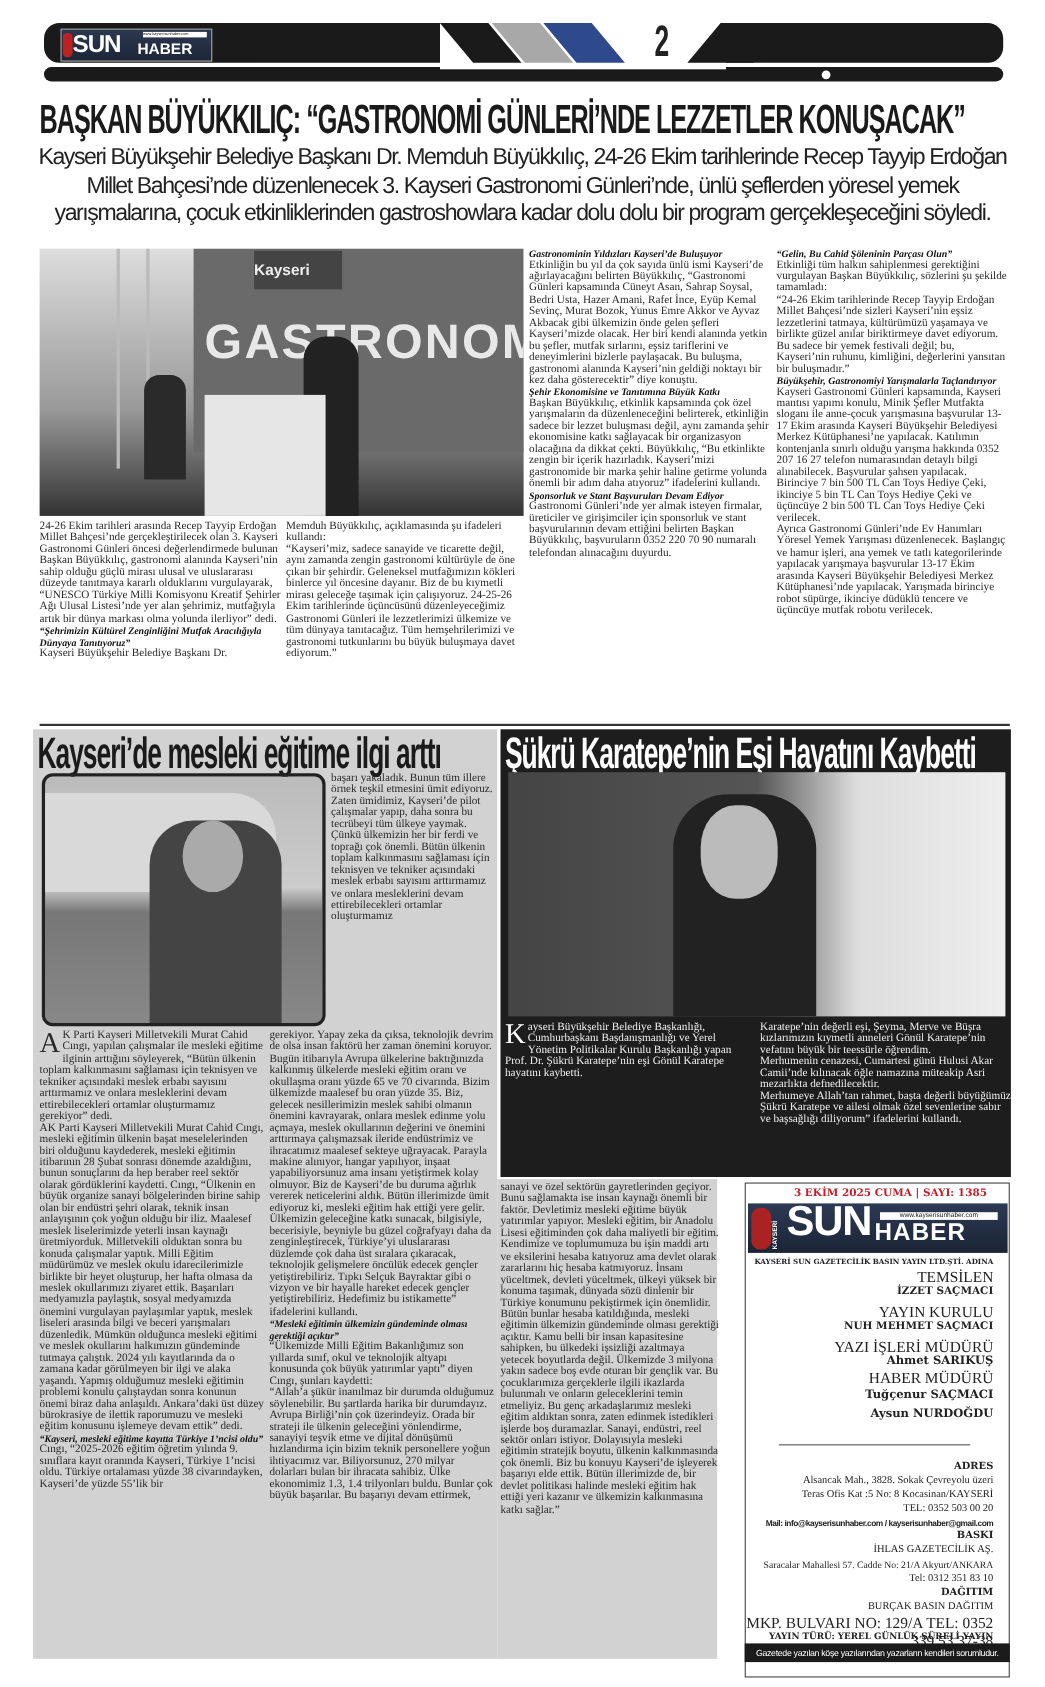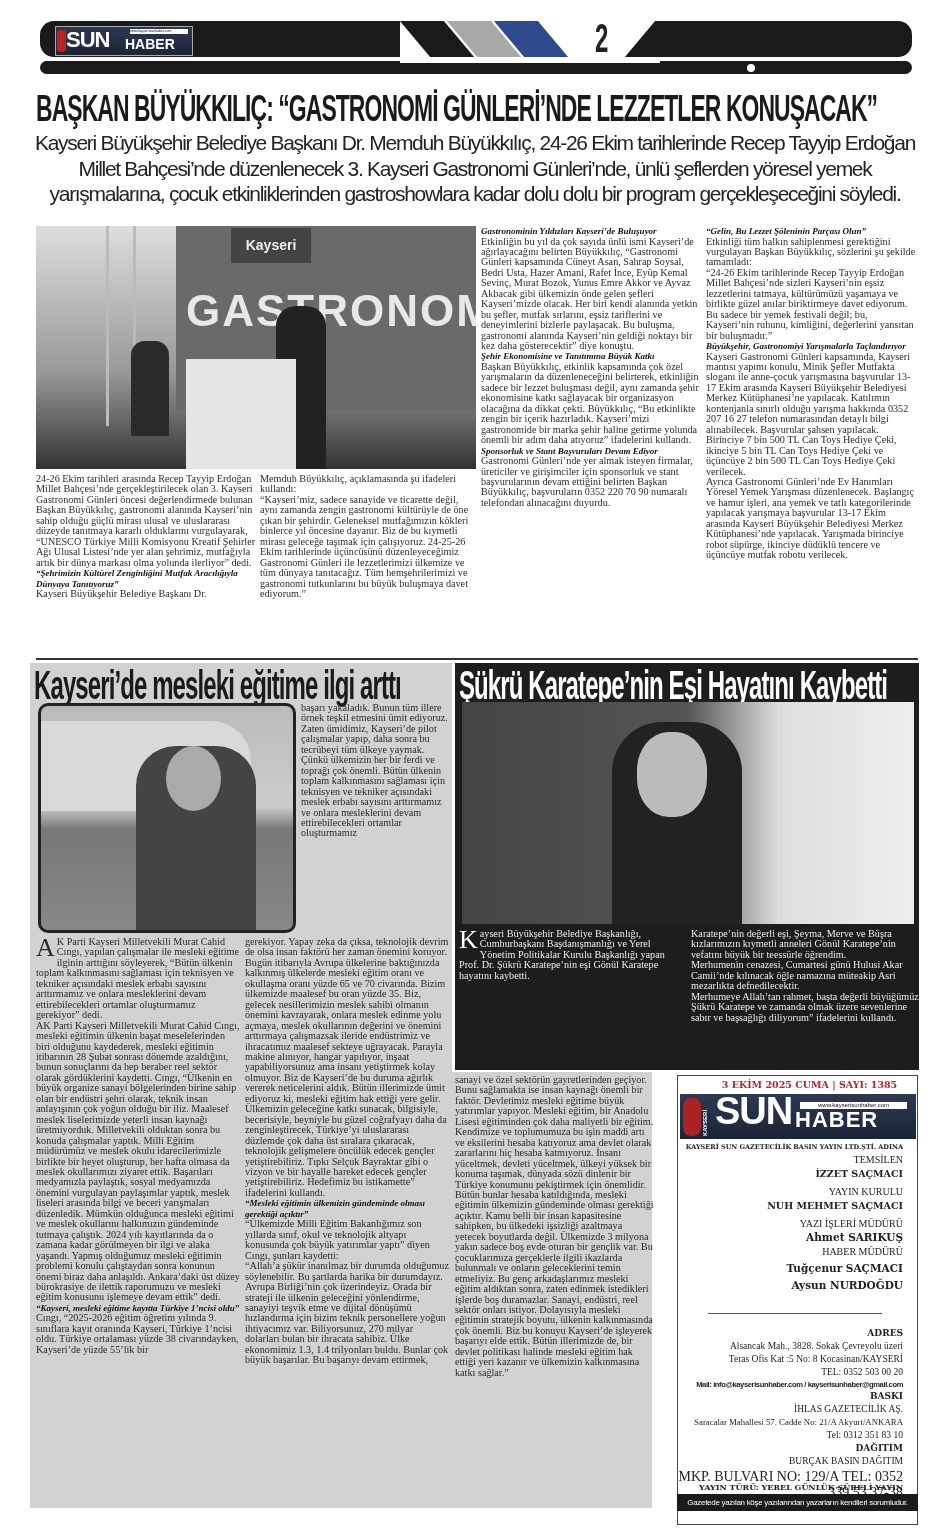--- a/index.html
+++ b/index.html
@@ -23,21 +23,21 @@
 #page-num{left:595px;top:16px;font-family:"Liberation Sans",sans-serif;font-weight:bold;font-size:40px;color:#222;transform:scaleX(0.6);transform-origin:left top}
 #date-dot{left:747px;top:64px;width:8px;height:8px;border-radius:50%;background:#fff}
 #date-text{left:759px;top:81px;color:#fff;font-family:"Liberation Sans",sans-serif;font-size:9px;letter-spacing:-0.5px}
 
 #headline{left:36px;top:88px;font-size:37px;color:#1a1a1a;white-space:nowrap;transform:scaleX(0.62)}
 #lead{left:30px;top:130px;width:890px;text-align:center;font-family:"Liberation Sans",sans-serif;font-size:21px;line-height:25.5px;color:#222;letter-spacing:-1.3px}
 .photo{background:#888;overflow:hidden}
 
 #photo1{left:36px;top:226px;width:440px;height:243px;background:linear-gradient(#ddd,#999 60%,#333)}
 #p1-banner{left:140px;top:0;width:300px;height:185px;background:#6a6a6a}
-#p1-kay{left:195px;top:2px;width:80px;height:35px;background:#444;color:#eee;font-family:"Liberation Sans",sans-serif;font-weight:bold;font-size:14px;text-align:center;line-height:35px}
+#p1-kay{left:195px;top:2px;width:80px;height:35px;background:#444;color:#eee;font-family:"Liberation Sans",sans-serif;font-weight:bold;font-size:14px;line-height:35px}
 #p1-gas{left:150px;top:60px;color:#e8e8e8;font-family:"Liberation Sans",sans-serif;font-weight:bold;font-size:44px;letter-spacing:2px}
 #p1-pod{left:150px;top:133px;width:110px;height:110px;background:#e6e6e6}
 #p1-truss{left:70px;top:0;width:30px;height:200px;border-left:3px solid #bbb;border-right:3px solid #bbb}
 #p1-man{left:240px;top:80px;width:50px;height:163px;background:#222;border-radius:20px 20px 0 0}
 #p1-guard{left:95px;top:115px;width:38px;height:95px;background:#2a2a2a;border-radius:14px 14px 0 0}
 
 #g-col1{left:36px;top:474px;width:220px}
 #g-col2{left:260px;top:474px;width:215px}
 #g-col3{left:481px;top:226px;width:218px}
 #g-col4{left:706px;top:226px;width:212px}
@@ -66,21 +66,21 @@
 
 #mast{left:677px;top:1075px;width:241px;height:450px;border:1px solid #444}
 #m-issue{left:677px;top:1079px;width:265px;text-align:center;color:#c0202a;font-weight:bold;font-family:"DejaVu Serif",serif;font-size:9.5px}
 #m-logo{left:680px;top:1094px;width:236px;height:45px;background:linear-gradient(#2d3a55,#1b2435)}
 #m-sun{left:715px;top:1090px;color:#fff;font-family:"Liberation Sans",sans-serif;font-weight:bold;font-size:38px;letter-spacing:-1px}
 #m-haber{left:795px;top:1107px;color:#fff;font-family:"Liberation Sans",sans-serif;font-weight:bold;font-size:22px;letter-spacing:1px}
 #m-url{left:800px;top:1102px;width:107px;height:7px;background:#fff;color:#111;font-size:6px;line-height:7px;font-family:"Liberation Sans",sans-serif;text-align:center}
 #m-red{left:683px;top:1098px;width:18px;height:38px;background:#a22;border-radius:8px}
 #m-kay{left:702px;top:1098px;width:10px;height:38px;color:#fff;font-size:6px;font-family:"Liberation Sans",sans-serif;writing-mode:vertical-rl;transform:rotate(180deg);font-weight:bold}
 .mrow{position:absolute;left:677px;width:226px;text-align:right;color:#222}
-.mlab{font-family:"Liberation Serif",serif;font-size:10px}
+.mlab{font-family:"Liberation Serif",serif;font-size:14px}
 .mname{font-family:"DejaVu Serif",serif;font-weight:bold;font-size:9.5px}
 .mhead{font-family:"DejaVu Serif",serif;font-weight:bold;font-size:9px}
 .mline{font-family:"Liberation Serif",serif;font-size:9.5px}
 #m-hr{left:708px;top:1313px;width:174px;height:1px;background:#555}
 #m-foot{left:677px;top:1494px;width:241px;height:17px;background:#1b1b1b;color:#fff;text-align:center;font-family:"Liberation Sans",sans-serif;font-size:8px;line-height:17px;letter-spacing:-0.3px}
 </style>
 </head>
 <body>
 
 <div class="abs" id="hdr-top"></div>
@@ -123,21 +123,21 @@
 </div>
 <div class="abs txt" id="g-col3">
   <p class="sub">Gastronominin Yıldızları Kayseri’de Buluşuyor</p>
   <p>Etkinliğin bu yıl da çok sayıda ünlü ismi Kayseri’de ağırlayacağını belirten Büyükkılıç, “Gastronomi Günleri kapsamında Cüneyt Asan, Sahrap Soysal, Bedri Usta, Hazer Amani, Rafet İnce, Eyüp Kemal Sevinç, Murat Bozok, Yunus Emre Akkor ve Ayvaz Akbacak gibi ülkemizin önde gelen şefleri Kayseri’mizde olacak. Her biri kendi alanında yetkin bu şefler, mutfak sırlarını, eşsiz tariflerini ve deneyimlerini bizlerle paylaşacak. Bu buluşma, gastronomi alanında Kayseri’nin geldiği noktayı bir kez daha gösterecektir” diye konuştu.</p>
   <p class="sub">Şehir Ekonomisine ve Tanıtımına Büyük Katkı</p>
   <p>Başkan Büyükkılıç, etkinlik kapsamında çok özel yarışmaların da düzenleneceğini belirterek, etkinliğin sadece bir lezzet buluşması değil, aynı zamanda şehir ekonomisine katkı sağlayacak bir organizasyon olacağına da dikkat çekti. Büyükkılıç, “Bu etkinlikte zengin bir içerik hazırladık. Kayseri’mizi gastronomide bir marka şehir haline getirme yolunda önemli bir adım daha atıyoruz” ifadelerini kullandı.</p>
   <p class="sub">Sponsorluk ve Stant Başvuruları Devam Ediyor</p>
   <p>Gastronomi Günleri’nde yer almak isteyen firmalar, üreticiler ve girişimciler için sponsorluk ve stant başvurularının devam ettiğini belirten Başkan Büyükkılıç, başvuruların 0352 220 70 90 numaralı telefondan alınacağını duyurdu.</p>
 </div>
 <div class="abs txt" id="g-col4">
-  <p class="sub">“Gelin, Bu Lezzet Şöleninin Parçası Olun”</p>
+  <p class="sub">“Gelin, Bu Cahid Şöleninin Parçası Olun”</p>
   <p>Etkinliği tüm halkın sahiplenmesi gerektiğini vurgulayan Başkan Büyükkılıç, sözlerini şu şekilde tamamladı:</p>
   <p>“24-26 Ekim tarihlerinde Recep Tayyip Erdoğan Millet Bahçesi’nde sizleri Kayseri’nin eşsiz lezzetlerini tatmaya, kültürümüzü yaşamaya ve birlikte güzel anılar biriktirmeye davet ediyorum. Bu sadece bir yemek festivali değil; bu, Kayseri’nin ruhunu, kimliğini, değerlerini yansıtan bir buluşmadır.”</p>
   <p class="sub">Büyükşehir, Gastronomiyi Yarışmalarla Taçlandırıyor</p>
   <p>Kayseri Gastronomi Günleri kapsamında, Kayseri mantısı yapımı konulu, Minik Şefler Mutfakta sloganı ile anne-çocuk yarışmasına başvurular 13-17 Ekim arasında Kayseri Büyükşehir Belediyesi Merkez Kütüphanesi’ne yapılacak. Katılımın kontenjanla sınırlı olduğu yarışma hakkında 0352 207 16 27 telefon numarasından detaylı bilgi alınabilecek. Başvurular şahsen yapılacak. Birinciye 7 bin 500 TL Can Toys Hediye Çeki, ikinciye 5 bin TL Can Toys Hediye Çeki ve üçüncüye 2 bin 500 TL Can Toys Hediye Çeki verilecek.</p>
   <p>Ayrıca Gastronomi Günleri’nde Ev Hanımları Yöresel Yemek Yarışması düzenlenecek. Başlangıç ve hamur işleri, ana yemek ve tatlı kategorilerinde yapılacak yarışmaya başvurular 13-17 Ekim arasında Kayseri Büyükşehir Belediyesi Merkez Kütüphanesi’nde yapılacak. Yarışmada birinciye robot süpürge, ikinciye düdüklü tencere ve üçüncüye mutfak robotu verilecek.</p>
 </div>
 <div class="abs" style="left:36px;top:658px;width:882px;height:2px;background:#333"></div>
 
 <div class="abs" id="voc-bg"></div>
 <div class="abs" id="voc-bg2"></div>
@@ -171,21 +171,21 @@
 <div class="abs photo" id="photo3">
   <div class="abs" id="p3-man"></div>
   <div class="abs" id="p3-head"></div>
 </div>
 <div class="abs txt" id="o-col1">
   <p><span id="dropcap-k">K</span><span>ayseri Büyükşehir Belediye Başkanlığı, Cumhurbaşkanı Başdanışmanlığı ve Yerel Yönetim Politikalar Kurulu Başkanlığı yapan Prof. Dr. Şükrü Karatepe’nin eşi Gönül Karatepe hayatını kaybetti.</span></p>
 </div>
 <div class="abs txt" id="o-col2">
   <p>Karatepe’nin değerli eşi, Şeyma, Merve ve Büşra kızlarımızın kıymetli anneleri Gönül Karatepe’nin vefatını büyük bir teessürle öğrendim.</p>
   <p>Merhumenin cenazesi, Cumartesi günü Hulusi Akar Camii’nde kılınacak öğle namazına müteakip Asri mezarlıkta defnedilecektir.</p>
-  <p>Merhumeye Allah’tan rahmet, başta değerli büyüğümüz Şükrü Karatepe ve zamanda olmak üzere sevenlerine sabır ve başsağlığı diliyorum” ifadelerini kullandı.</p>
+  <p>Merhumeye Allah’tan rahmet, başta değerli büyüğümüz Şükrü Karatepe ve ailesi olmak özel sevenlerine sabır ve başsağlığı diliyorum” ifadelerini kullandı.</p>
 </div>
 
 <div class="abs" id="mast"></div>
 <div class="abs" id="m-issue">3 EKİM 2025 CUMA | SAYI: 1385</div>
 <div class="abs" id="m-logo"></div>
 <div class="abs" id="m-red"></div>
 <div class="abs" id="m-kay">KAYSERİ</div>
 <div class="abs" id="m-sun">SUN</div>
 <div class="abs" id="m-url">www.kayserisunhaber.com</div>
 <div class="abs" id="m-haber">HABER</div>

